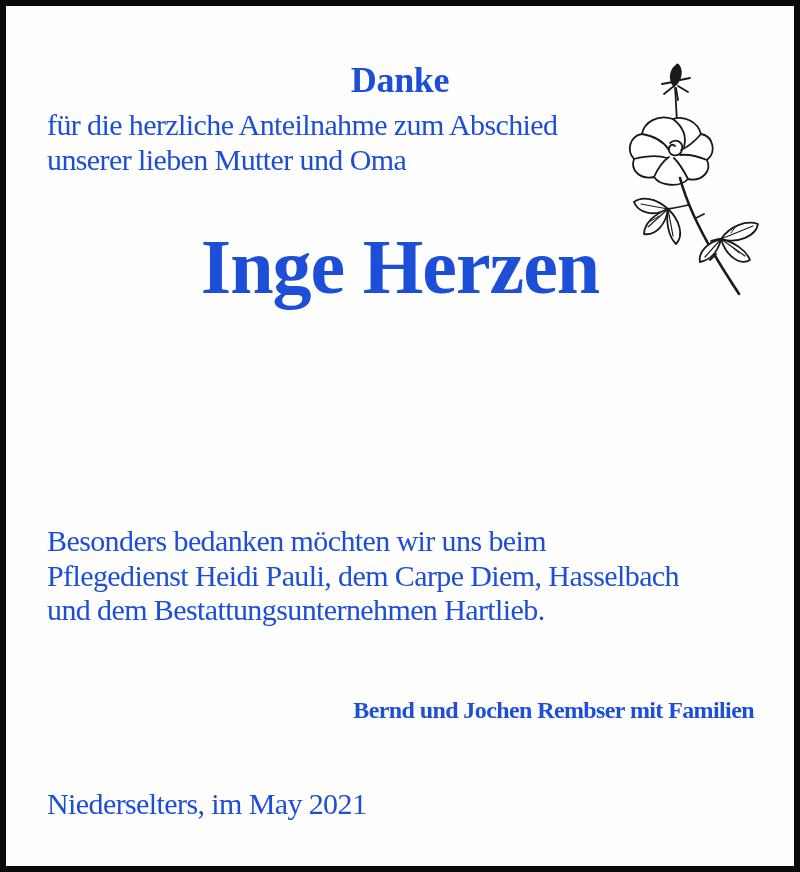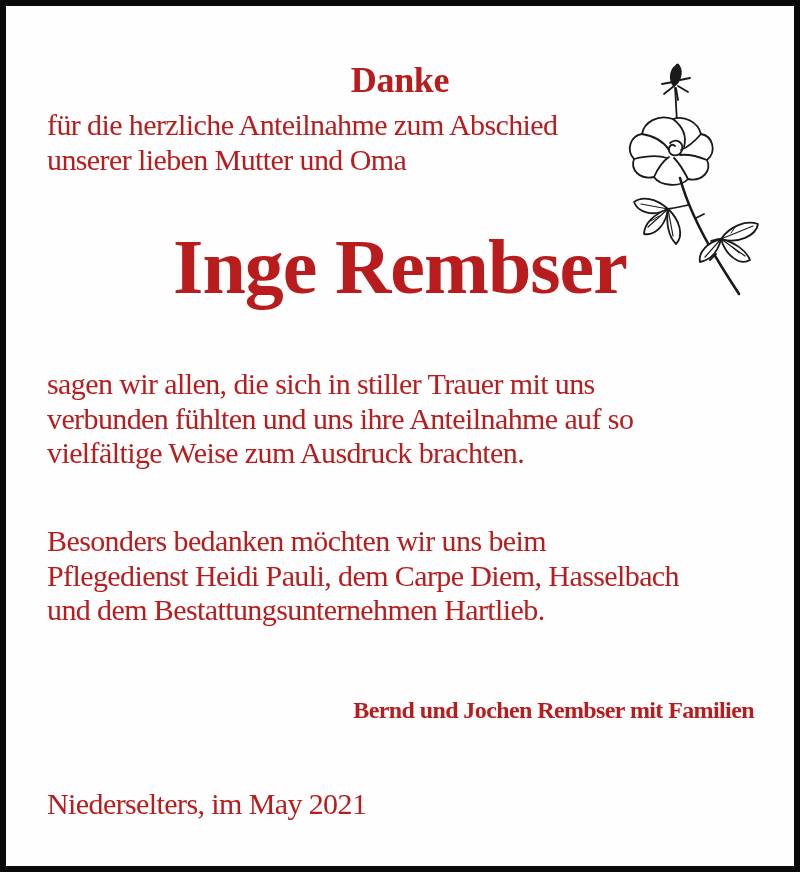--- a/index.html
+++ b/index.html
@@ -5,21 +5,21 @@
   html, body { margin: 0; padding: 0; background: #e8e8e8; }
   .page {
     position: relative;
     width: 800px;
     height: 872px;
     background: #fefefe;
     border: 6px solid #0a0a0a;
     box-sizing: border-box;
     overflow: hidden;
     font-family: "Liberation Serif", "DejaVu Serif", serif;
-    color: #b91c1c;
+    color: #1d4ed8;
   }
   .abs { position: absolute; }
   .title {
     left: 0; right: 0; top: 54px;
     text-align: center;
     font-size: 36px; line-height: 40px;
     font-weight: bold;
     letter-spacing: -0.3px;
   }
   .bodytext {
@@ -53,25 +53,22 @@
 </head>
 <body>
 
 <div class="page">
 
   <div class="abs title">Danke</div>
 
   <div class="abs bodytext intro">für die herzliche Anteilnahme zum Abschied
 unserer lieben Mutter und Oma</div>
 
-  <div class="abs name">Inge Rembser</div>
+  <div class="abs name">Inge Herzen</div>
 
-  <div class="abs bodytext para1">sagen wir allen, die sich in stiller Trauer mit uns
-verbunden fühlten und uns ihre Anteilnahme auf so
-vielfältige Weise zum Ausdruck brachten.</div>
 
   <div class="abs bodytext para2">Besonders bedanken möchten wir uns beim
 Pflegedienst Heidi Pauli, dem Carpe Diem, Hasselbach
 und dem Bestattungsunternehmen Hartlieb.</div>
 
 
   <div class="abs signature">Bernd und Jochen Rembser mit Familien</div>
 
   <div class="abs bodytext dateline">Niederselters, im May 2021</div>
 

